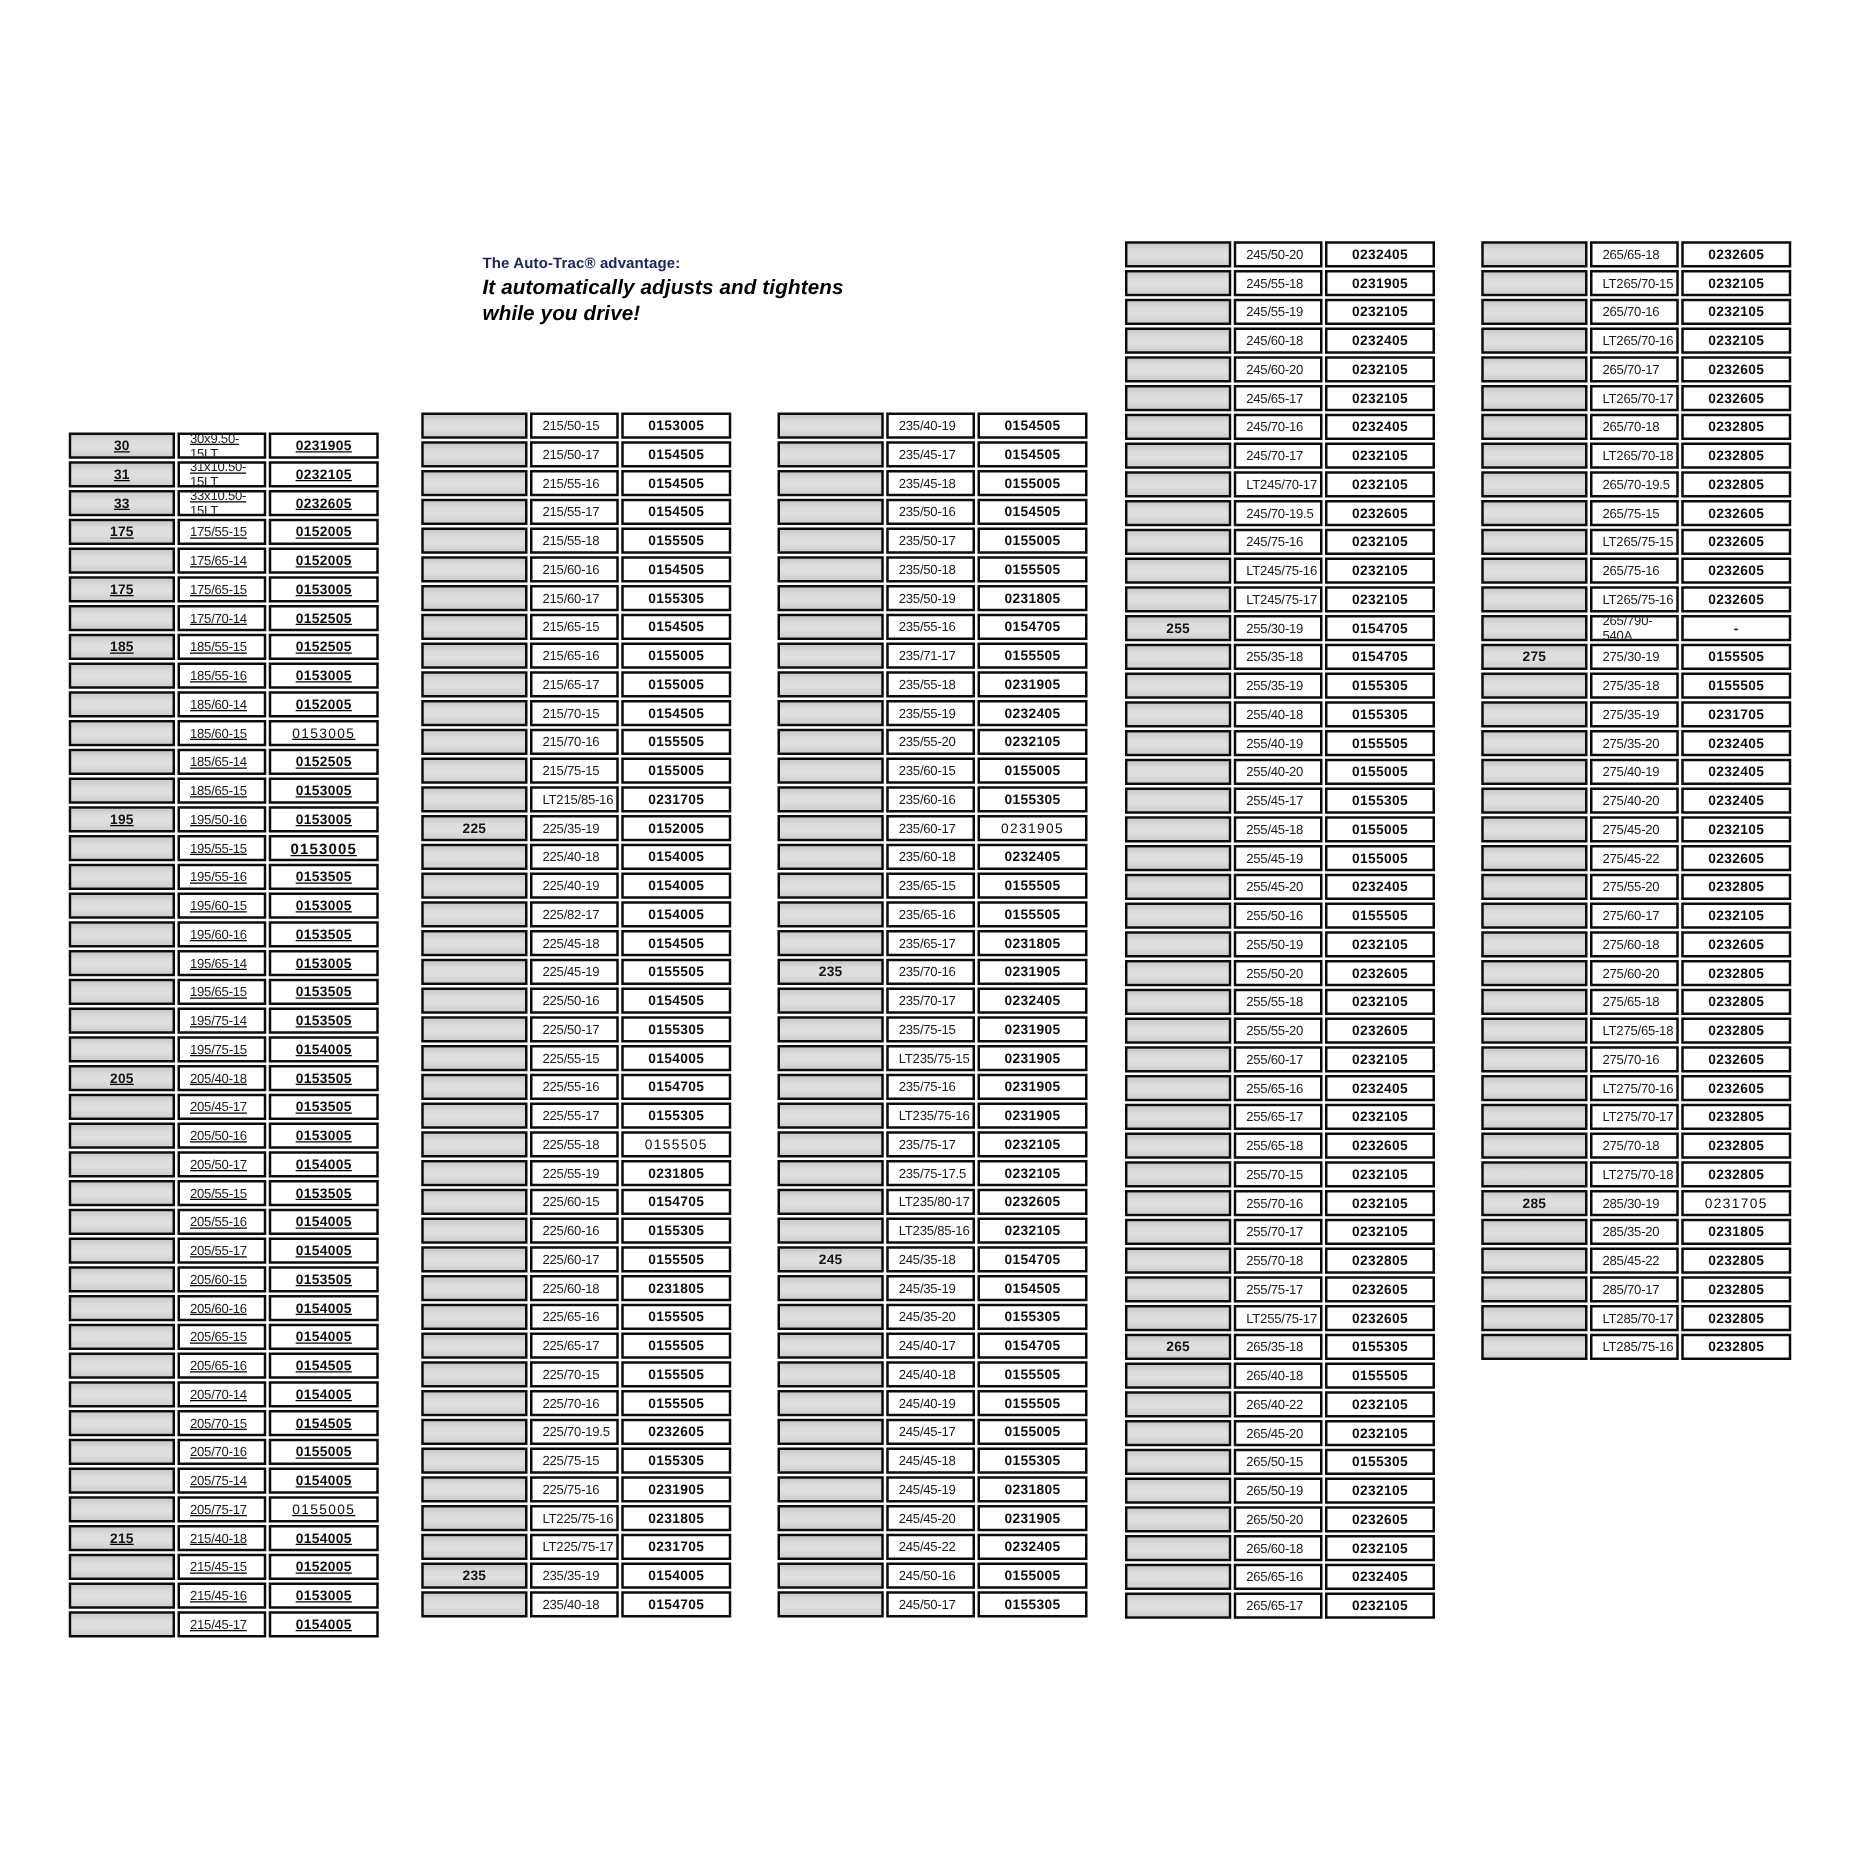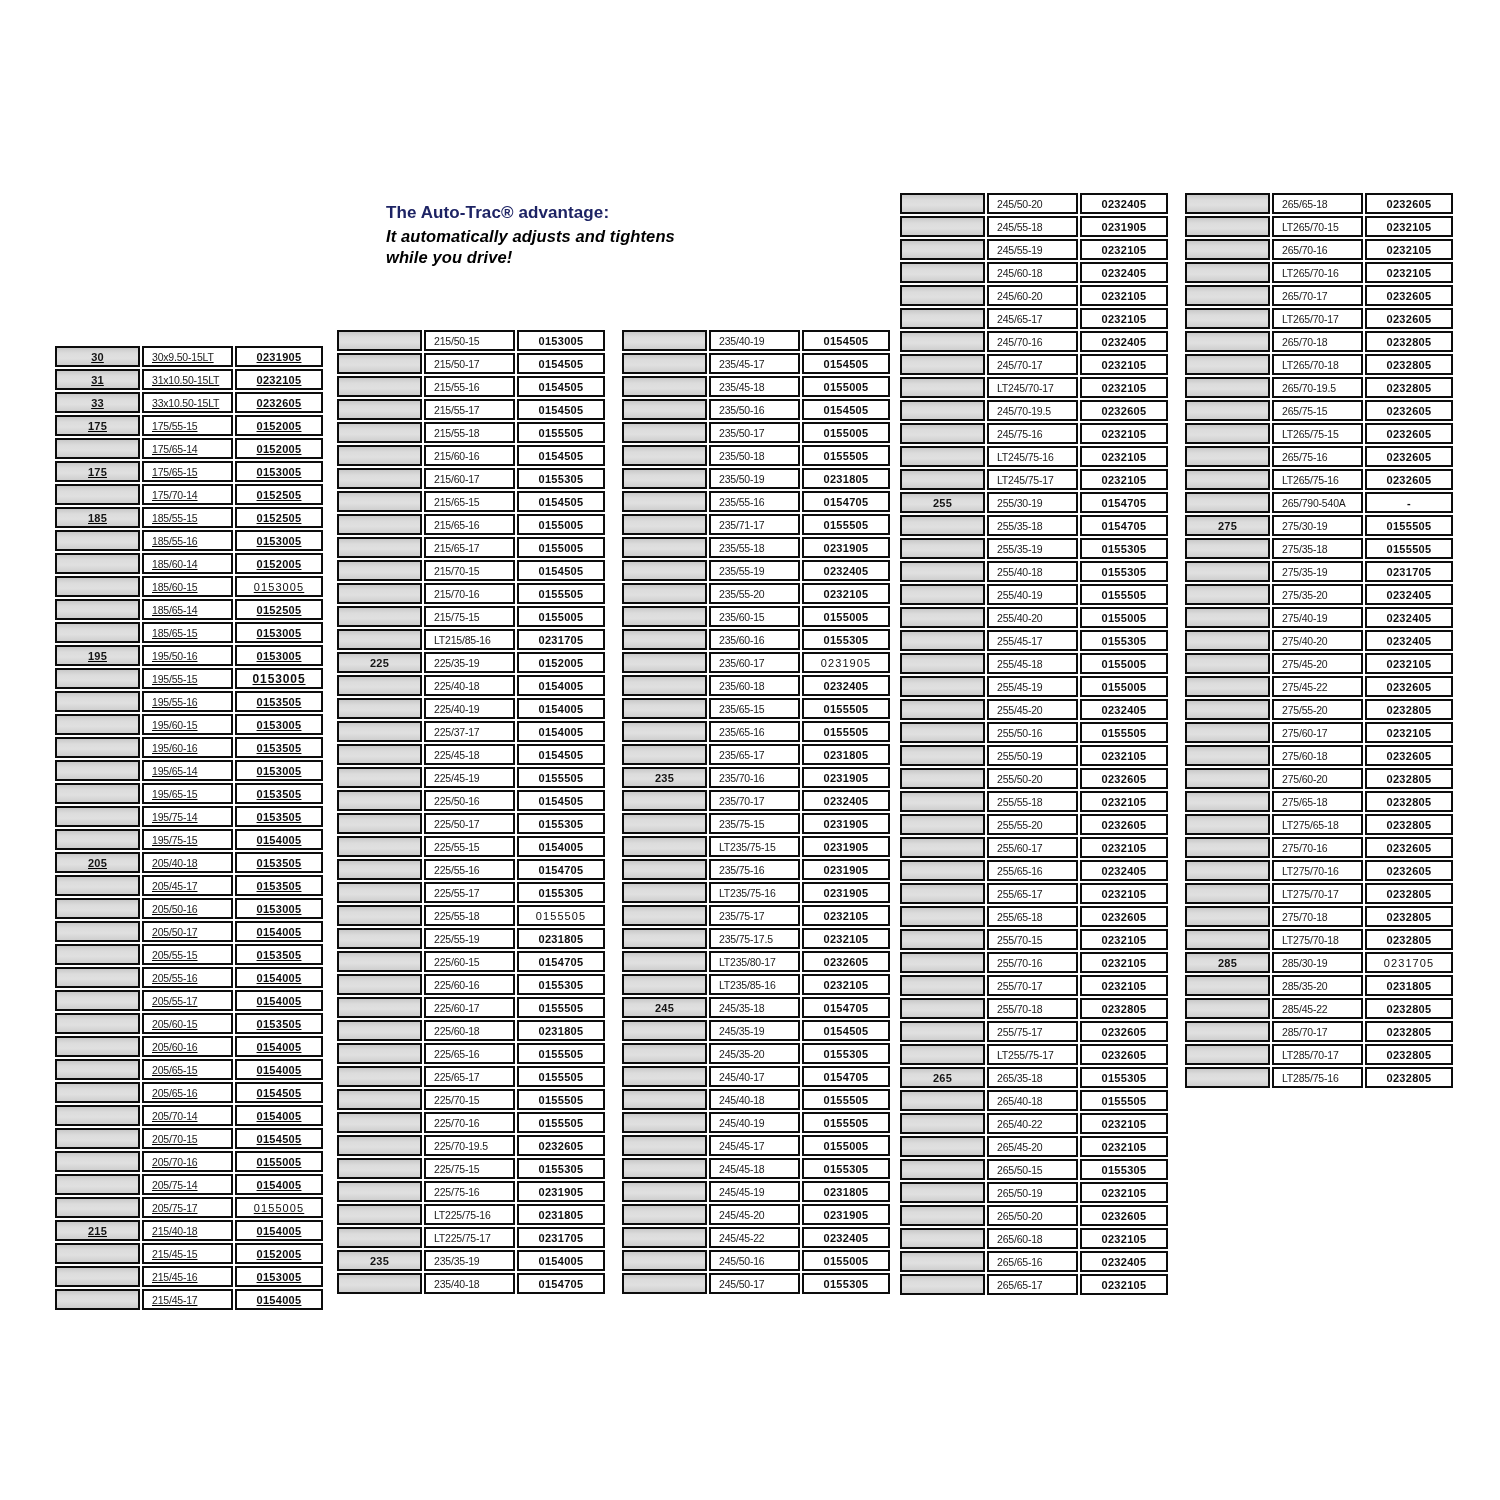--- a/index.html
+++ b/index.html
@@ -6,30 +6,30 @@
   body{
     width:1500px;height:1500px;position:relative;overflow:hidden;
     font-family:"Liberation Sans","DejaVu Sans",sans-serif;
     -webkit-font-smoothing:antialiased;
   }
   .page{position:absolute;inset:0;background:#fff;}
 
   
   .header{position:absolute;left:386px;top:203px;width:320px;}
   .h-title{
-    font-size:17px;font-weight:700;color:#1d2364;letter-spacing:0.1px;
+    font-size:12px;font-weight:700;color:#1d2364;letter-spacing:0.1px;
     margin-bottom:3px;
   }
   .h-sub{
     font-size:16.5px;font-weight:700;font-style:italic;color:#000000;
     line-height:21px;letter-spacing:0.1px;
   }
 
   
-  .fit-table{position:absolute;width:268px;display:flex;flex-direction:column;gap:2px;}
+  .fit-table{position:absolute;width:248px;display:flex;flex-direction:column;gap:2px;}
   .t1{left:55px;top:346px;text-decoration:underline;}
   .t2{left:337px;top:330px;}
   .t3{left:622px;top:330px;border-radius:19px;}
   .t4{left:900px;top:193px;}
   .t5{left:1185px;top:193px;border-radius:12px;}
 
   .row{display:grid;grid-template-columns:85px 1fr 88px;gap:2px;height:21px;}
   .cell{
     border:2px solid #0c0c0c;box-sizing:border-box;
     display:flex;align-items:center;overflow:hidden;
@@ -356,21 +356,21 @@
           <div class="cell size">225/40-18</div>
           <div class="cell part">0154005</div>
         </div>
         <div class="row">
           <div class="cell group"></div>
           <div class="cell size">225/40-19</div>
           <div class="cell part">0154005</div>
         </div>
         <div class="row">
           <div class="cell group"></div>
-          <div class="cell size">225/37-17</div>
+          <div class="cell size">225/82-17</div>
           <div class="cell part">0154005</div>
         </div>
         <div class="row">
           <div class="cell group"></div>
           <div class="cell size">225/45-18</div>
           <div class="cell part">0154505</div>
         </div>
         <div class="row">
           <div class="cell group"></div>
           <div class="cell size">225/45-19</div>

